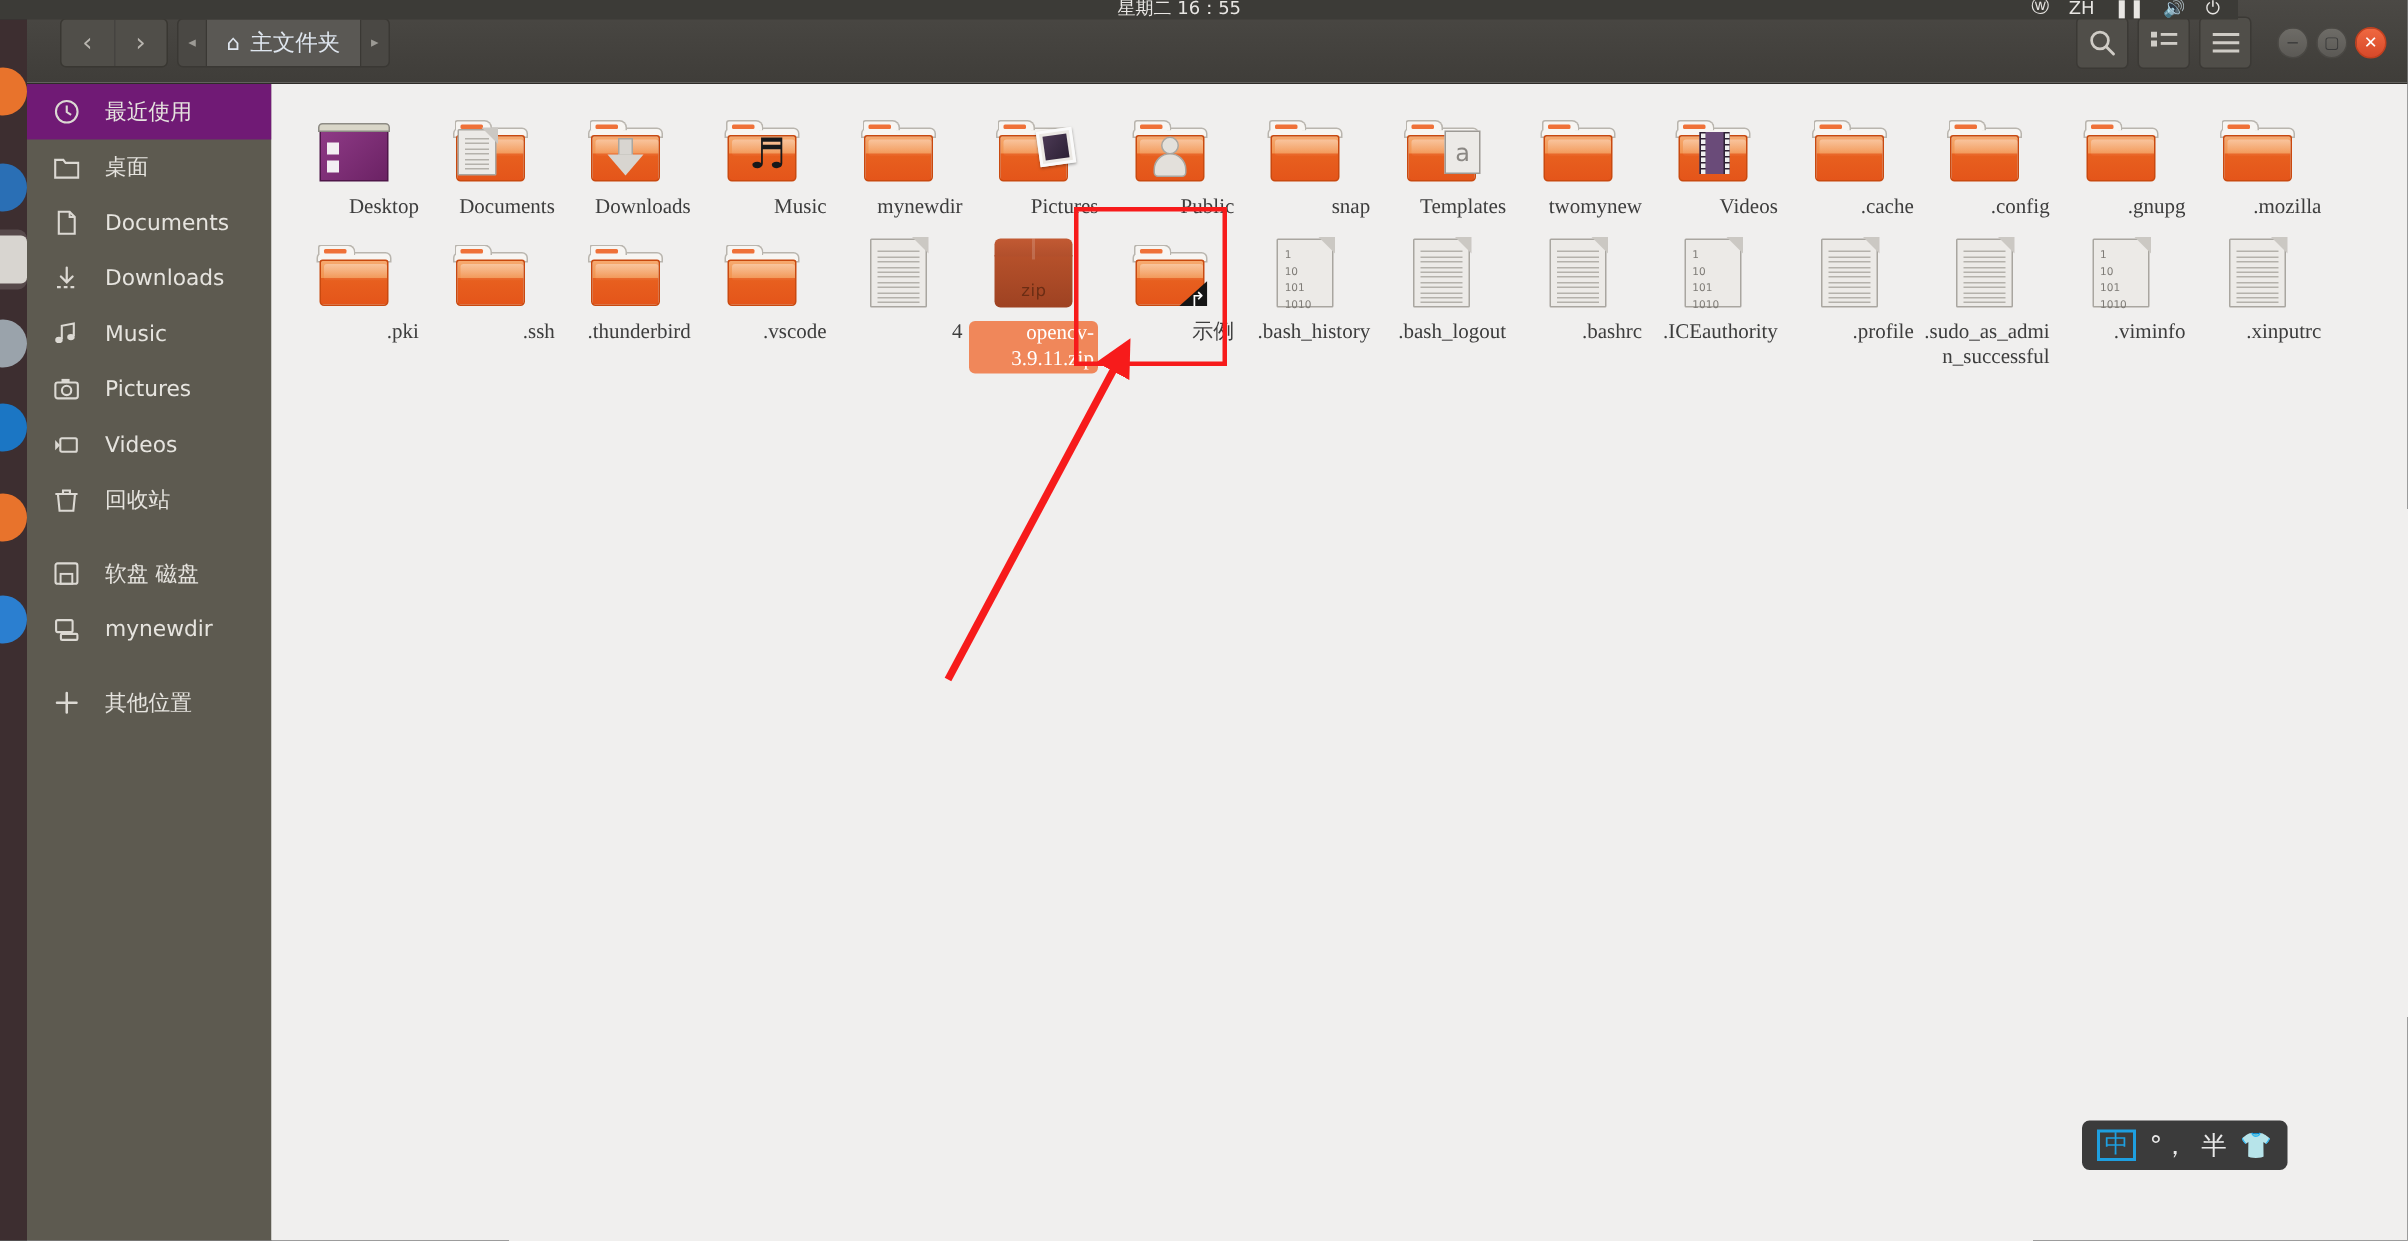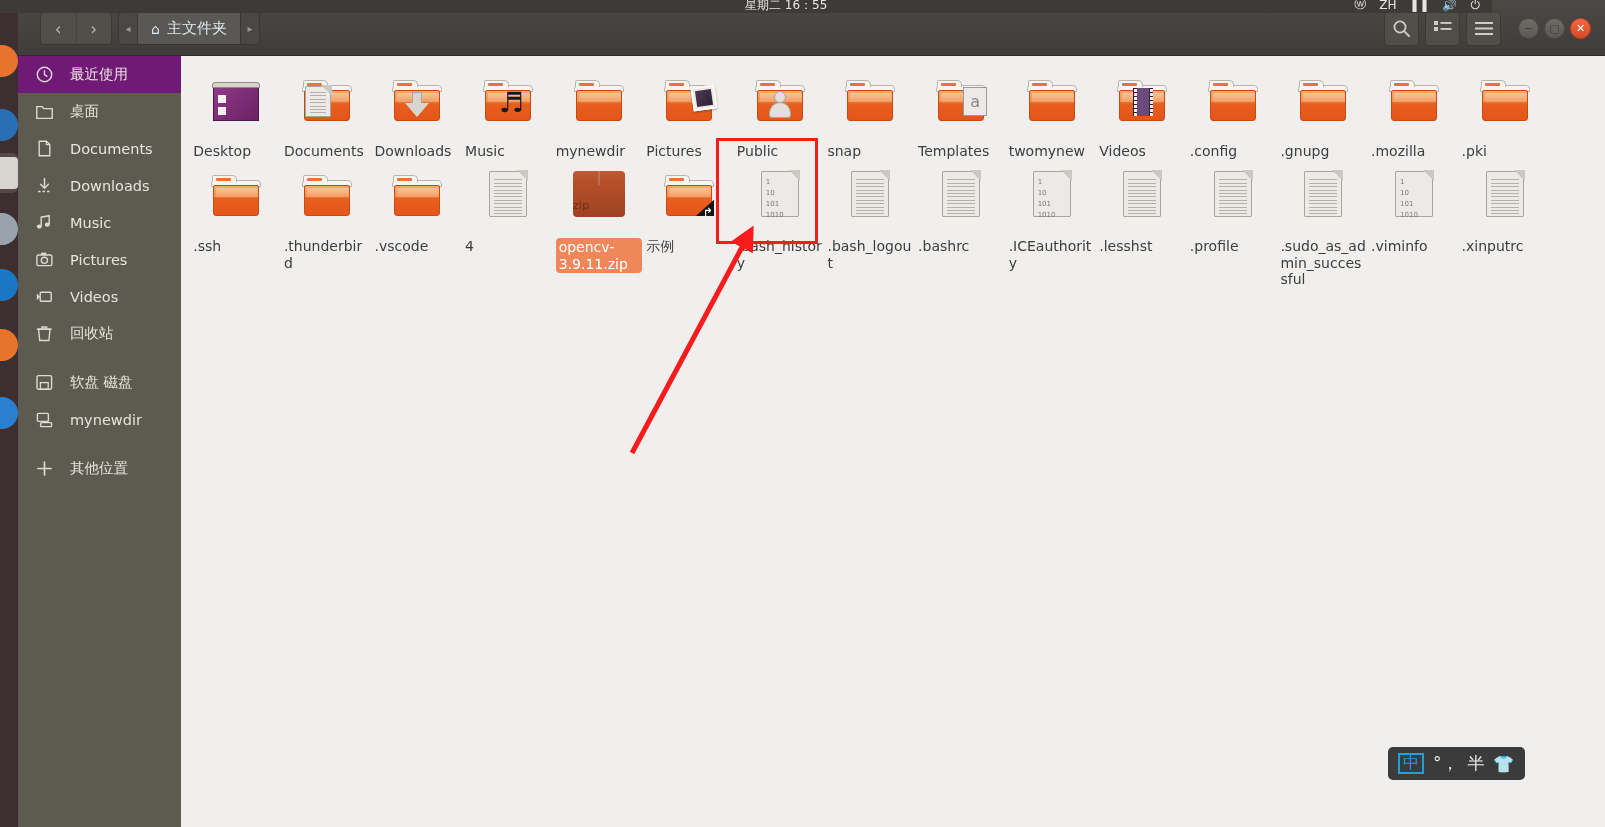--- a/index.html
+++ b/index.html
@@ -138,23 +138,23 @@
   }
   .cell {
     width: 90.6px; min-height: 78px;
     display: flex; flex-direction: column; align-items: center;
     padding-top: 6px;
   }
   .icon-wrap {
     height: 52px; display: flex; align-items: flex-end; justify-content: center;
   }
   .label {
-    margin-top: 21px; font-size: 14px; color: #3d3d3d;
-    text-align: left; line-height: 1.17;
-    width: 86px; word-wrap: break-word; overflow-wrap: break-word;
+    margin-top: 9px; font-size: 14px; color: #3d3d3d;
+    text-align: right; line-height: 1.17;
+    width: 86px; word-wrap: break-word; overflow-wrap: break-word; font-family: Liberation Serif, serif;
   }
   .cell.selected .label {
     background: #f0875a; color: #ffffff; border-radius: 4px;
     padding: 1px 3px;
   }
 
   
   .folder { position: relative; width: 50px; height: 42px; }
   .folder .tab-top {
     position: absolute; left: 1px; top: 0; width: 25px; height: 7px;
@@ -218,21 +218,21 @@
     position: absolute; left: 0; top: 11px; width: 52px; height: 35px;
     background: linear-gradient(to bottom,#b6512b,#9e4222);
     border-radius: 0 0 4px 4px;
   }
   .zipbox .seam {
     position: absolute; left: 25px; top: 0; width: 2px; height: 14px;
     background: rgba(255,255,255,0.16);
   }
   .zipbox .ziptxt {
     position: absolute; left: 0; right: 0; bottom: 5px;
-    font-size: 11px; color: #6b2d14;
+    text-align: center; font-size: 11px; color: #6b2d14;
     letter-spacing: 0.4px;
   }
 
   .deskico { position: relative; width: 48px; height: 40px; }
   .deskico .bar {
     position: absolute; left: 0; top: 0; width: 48px; height: 6px;
     background: #d9d6c8; border: 1px solid #8d8b84; border-radius: 3px 3px 0 0;
   }
   .deskico .scr {
     position: absolute; left: 1px; top: 5px; width: 46px; height: 34px;
@@ -675,20 +675,30 @@
             <div class="label">Videos</div>
           </div>
           <div class="cell">
             <div class="icon-wrap">
               <div class="folder">
                 <div class="back"></div>
                 <div class="tab-top"></div>
                 <div class="body"></div>
               </div>
             </div>
+            <div class="label">.cache</div>
+          </div>
+          <div class="cell">
+            <div class="icon-wrap">
+              <div class="folder">
+                <div class="back"></div>
+                <div class="tab-top"></div>
+                <div class="body"></div>
+              </div>
+            </div>
             <div class="label">.config</div>
           </div>
           <div class="cell">
             <div class="icon-wrap">
               <div class="folder">
                 <div class="back"></div>
                 <div class="tab-top"></div>
                 <div class="body"></div>
               </div>
             </div>
@@ -844,42 +854,20 @@
           </div>
           <div class="cell">
             <div class="icon-wrap">
               <div class="doc">
                 <div class="page"></div>
                 <div class="fold"></div>
                 <div class="bin">1<br>10<br>101<br>1010</div>
               </div>
             </div>
             <div class="label">.ICEauthority</div>
-          </div>
-          <div class="cell">
-            <div class="icon-wrap">
-              <div class="doc">
-                <div class="page"></div>
-                <div class="fold"></div>
-                <div class="lines">
-                  <i></i>
-                  <i></i>
-                  <i></i>
-                  <i></i>
-                  <i></i>
-                  <i></i>
-                  <i></i>
-                  <i></i>
-                  <i></i>
-                  <i></i>
-                  <i></i>
-                </div>
-              </div>
-            </div>
-            <div class="label">.lesshst</div>
           </div>
           <div class="cell">
             <div class="icon-wrap">
               <div class="doc">
                 <div class="page"></div>
                 <div class="fold"></div>
                 <div class="lines">
                   <i></i>
                   <i></i>
                   <i></i>

